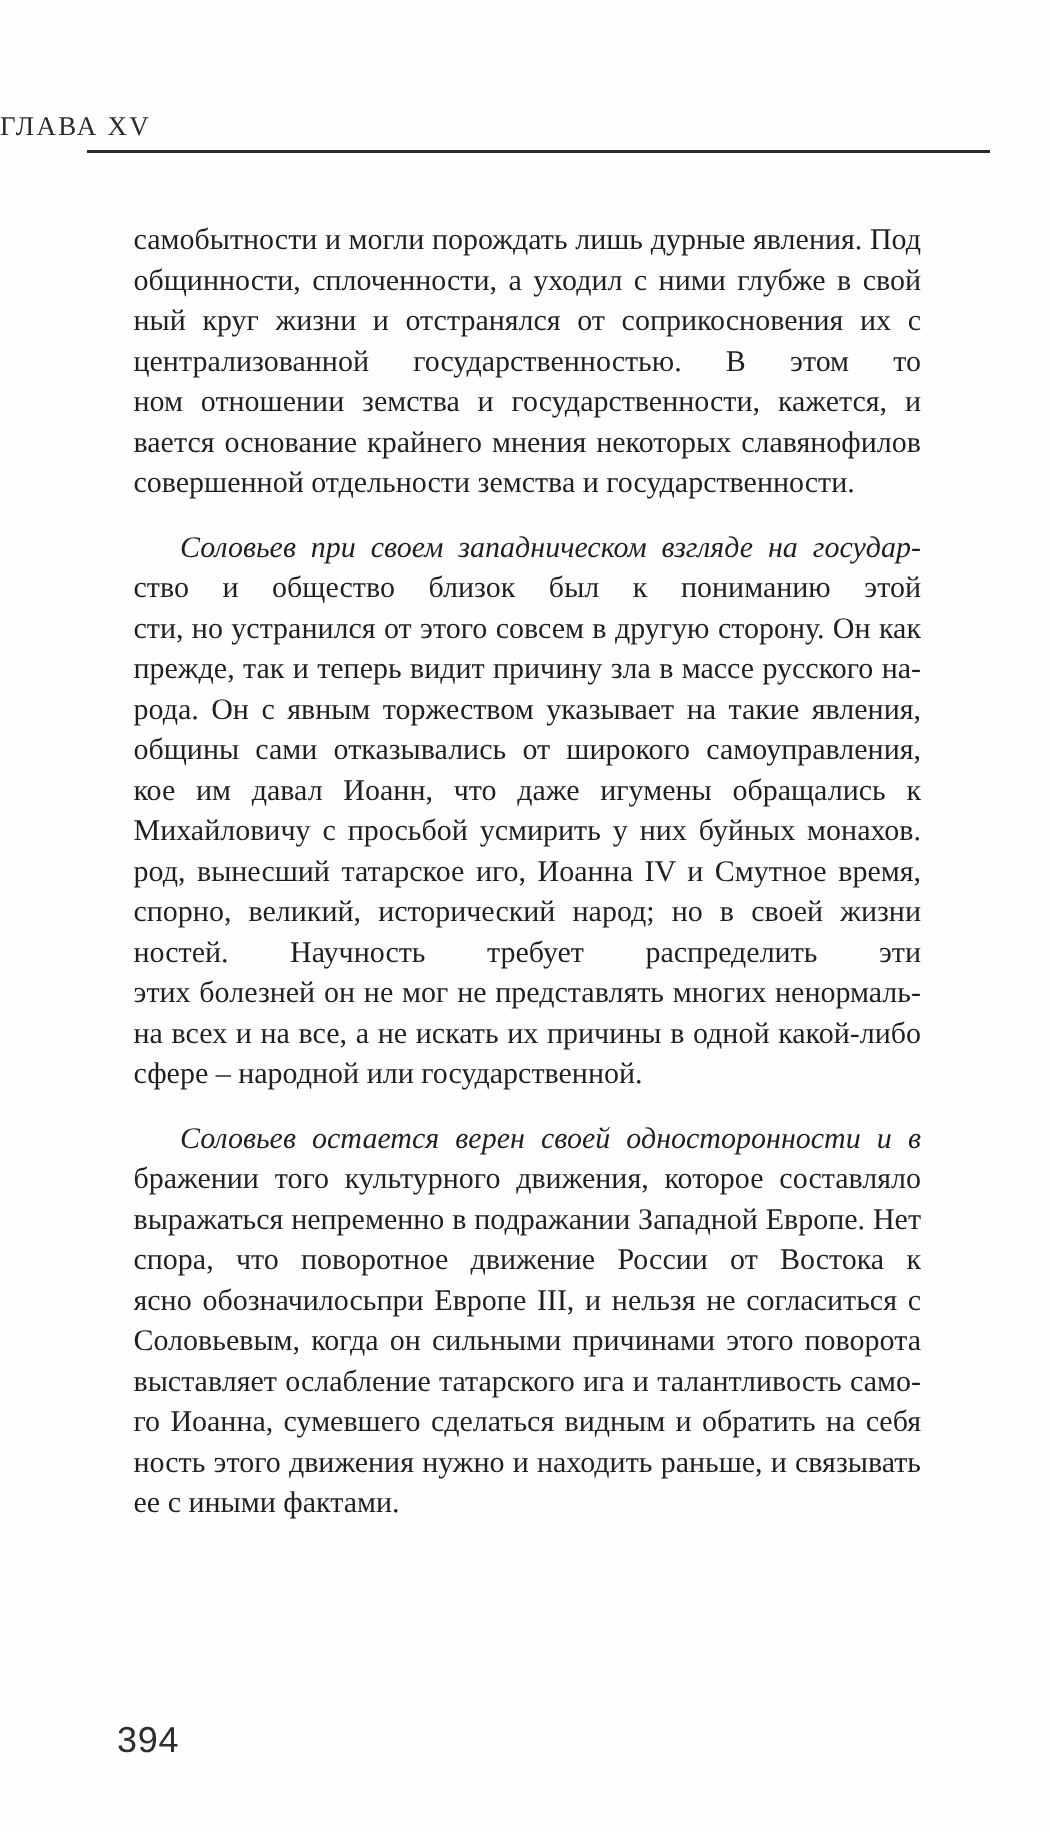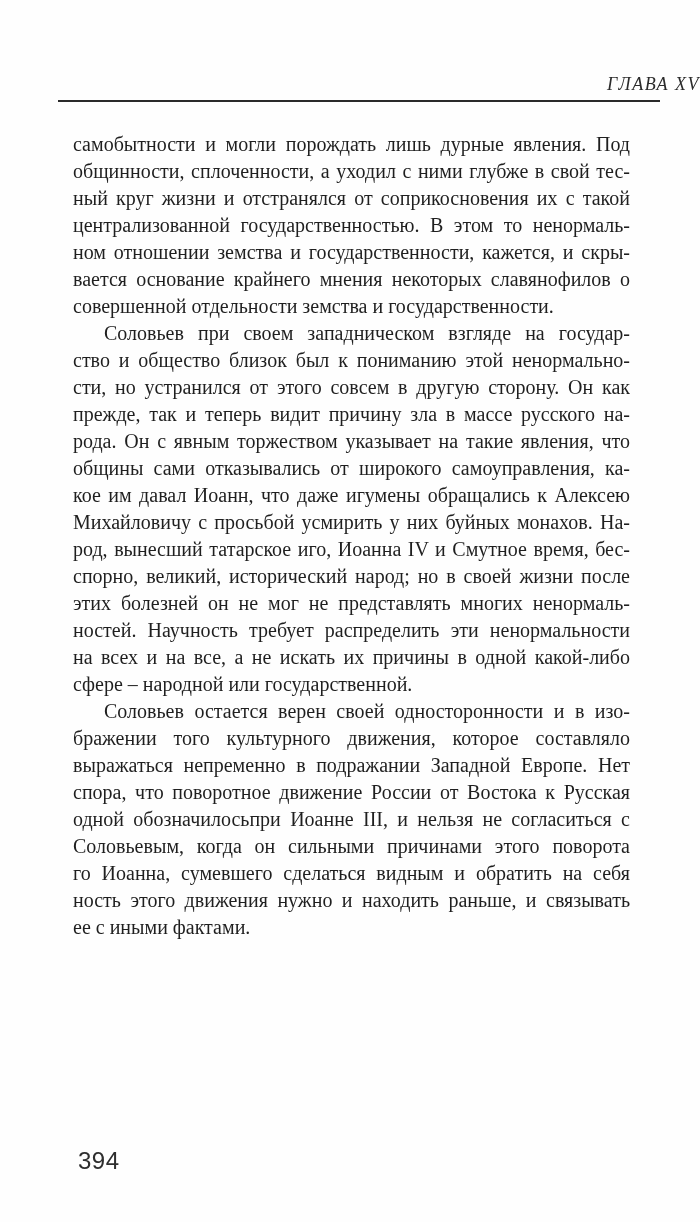--- a/index.html
+++ b/index.html
@@ -15,22 +15,21 @@
     background: #fefefe;
     color: #222222;
     font-family: "Liberation Serif", serif;
     overflow: hidden;
   }
   .chapter-header {
     position: absolute;
     top: 74px;
     left: 0;
     width: 100%;
-    text-align: right;
-    font-style: italic;
+    text-align: left;
     font-size: 18px;
     letter-spacing: 1.5px;
     color: #2b2b2b;
   }
   .header-rule {
     position: absolute;
     top: 100px;
     left: 58px;
     width: 602px;
     height: 2px;
@@ -39,35 +38,36 @@
   .text-block {
     position: absolute;
     top: 131px;
     left: 73px;
     width: 557px;
     font-size: 20px;
     line-height: 27px;
     color: #1f1f1f;
   }
   .paragraph {
-    margin: 0;
+    margin: 16px;
     padding: 0;
   }
   .line {
     text-align: justify;
     text-align-last: justify;
     overflow: hidden;
     white-space: normal;
     height: 27px;
   }
   .line.lastline {
     text-align-last: left;
   }
   .line.indent {
     text-indent: 31px;
+    font-style: italic;
   }
   .page-number {
     position: absolute;
     left: 78px;
     top: 1147px;
     font-family: "Liberation Sans", sans-serif;
     font-size: 24px;
     color: #2e2e2e;
     letter-spacing: 0.5px;
   }
@@ -92,31 +92,32 @@
         <div class="line indent">Соловьев при своем западническом взгляде на государ-</div>
         <div class="line">ство и общество близок был к пониманию этой ненормально-</div>
         <div class="line">сти, но устранился от этого совсем в другую сторону. Он как</div>
         <div class="line">прежде, так и теперь видит причину зла в массе русского на-</div>
         <div class="line">рода. Он с явным торжеством указывает на такие явления, что</div>
         <div class="line">общины сами отказывались от широкого самоуправления, ка-</div>
         <div class="line">кое им давал Иоанн, что даже игумены обращались к Алексею</div>
         <div class="line">Михайловичу с просьбой усмирить у них буйных монахов. На-</div>
         <div class="line">род, вынесший татарское иго, Иоанна IV и Смутное время, бес-</div>
         <div class="line">спорно, великий, исторический народ; но в своей жизни после</div>
+        <div class="line">ностей. Научность требует распределить эти ненормальности</div>
         <div class="line">этих болезней он не мог не представлять многих ненормаль-</div>
-        <div class="line">ностей. Научность требует распределить эти ненормальности</div>
         <div class="line">на всех и на все, а не искать их причины в одной какой-либо</div>
         <div class="line lastline">сфере – народной или государственной.</div>
       </div>
       <div class="paragraph">
         <div class="line indent">Соловьев остается верен своей односторонности и в изо-</div>
         <div class="line">бражении того культурного движения, которое составляло</div>
         <div class="line">выражаться непременно в подражании Западной Европе. Нет</div>
         <div class="line">спора, что поворотное движение России от Востока к Русская</div>
-        <div class="line">одной обозначилосьпри Иоанне III, и нельзя не согласиться с</div>
+        <div class="line">ясно обозначилосьпри Европе III, и нельзя не согласиться с</div>
         <div class="line">Соловьевым, когда он сильными причинами этого поворота</div>
+        <div class="line">выставляет ослабление татарского ига и талантливость само-</div>
         <div class="line">го Иоанна, сумевшего сделаться видным и обратить на себя</div>
         <div class="line">ность этого движения нужно и находить раньше, и связывать</div>
         <div class="line lastline">ее с иными фактами.</div>
       </div>
     </div>
   <div class="page-number">394</div>
 </div>
 
 </body></html>

